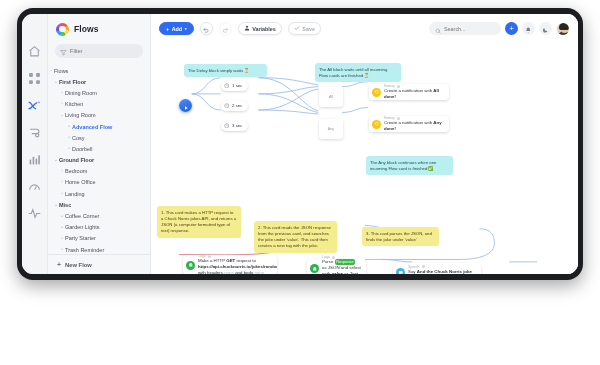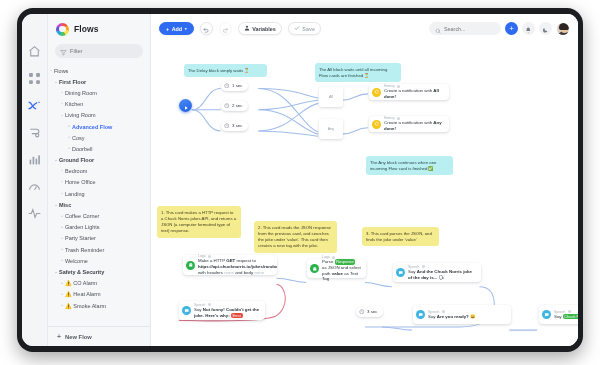--- a/index.html
+++ b/index.html
@@ -7,21 +7,21 @@
     width: 600px; height: 365px;
     background: #ffffff;
     font-family: "Liberation Sans", sans-serif;
     overflow: hidden;
   }
 
   
   #device-frame {
     position: absolute;
     left: 17px; top: 8px;
-    width: 566px; height: 344px;
+    width: 566px; height: 272px;
     background: #1b1d21;
     border-radius: 16px;
     padding: 6px 5px 6px 5px;
     box-shadow: 0 6px 18px rgba(0,0,0,.35);
   }
   #app-window {
     position: relative;
     width: 100%; height: 100%;
     background: #f2f3f5;
     border-radius: 11px;

